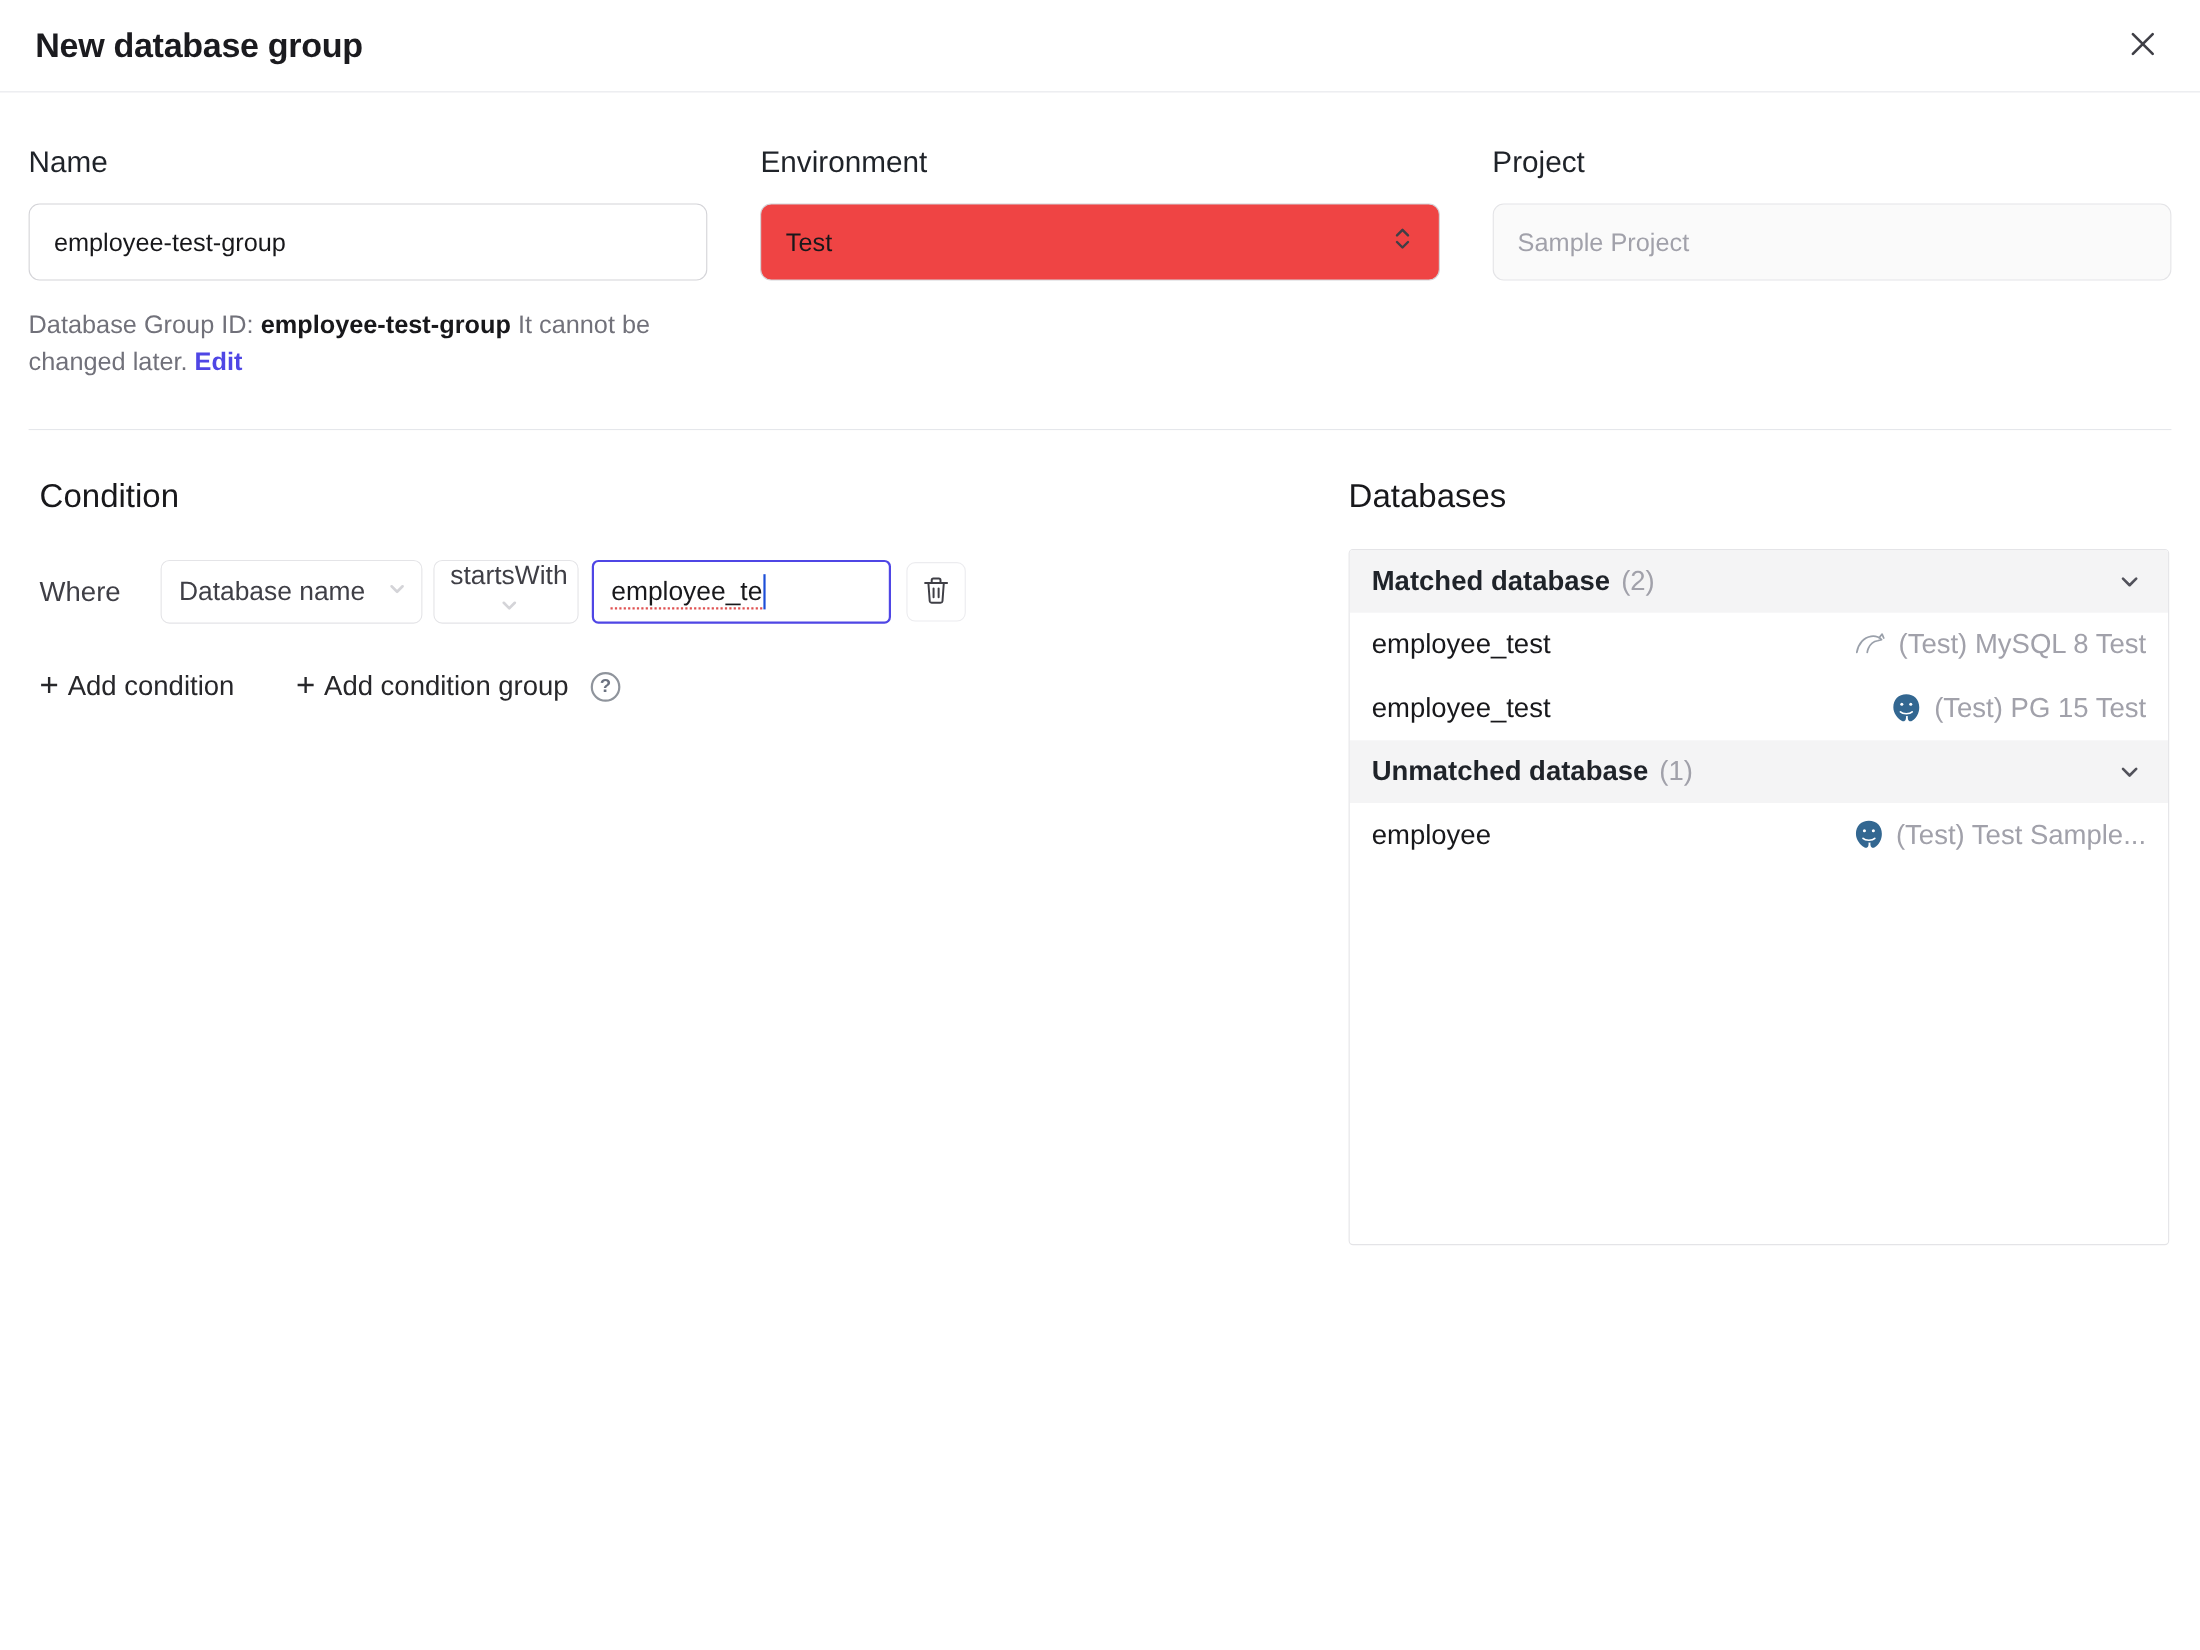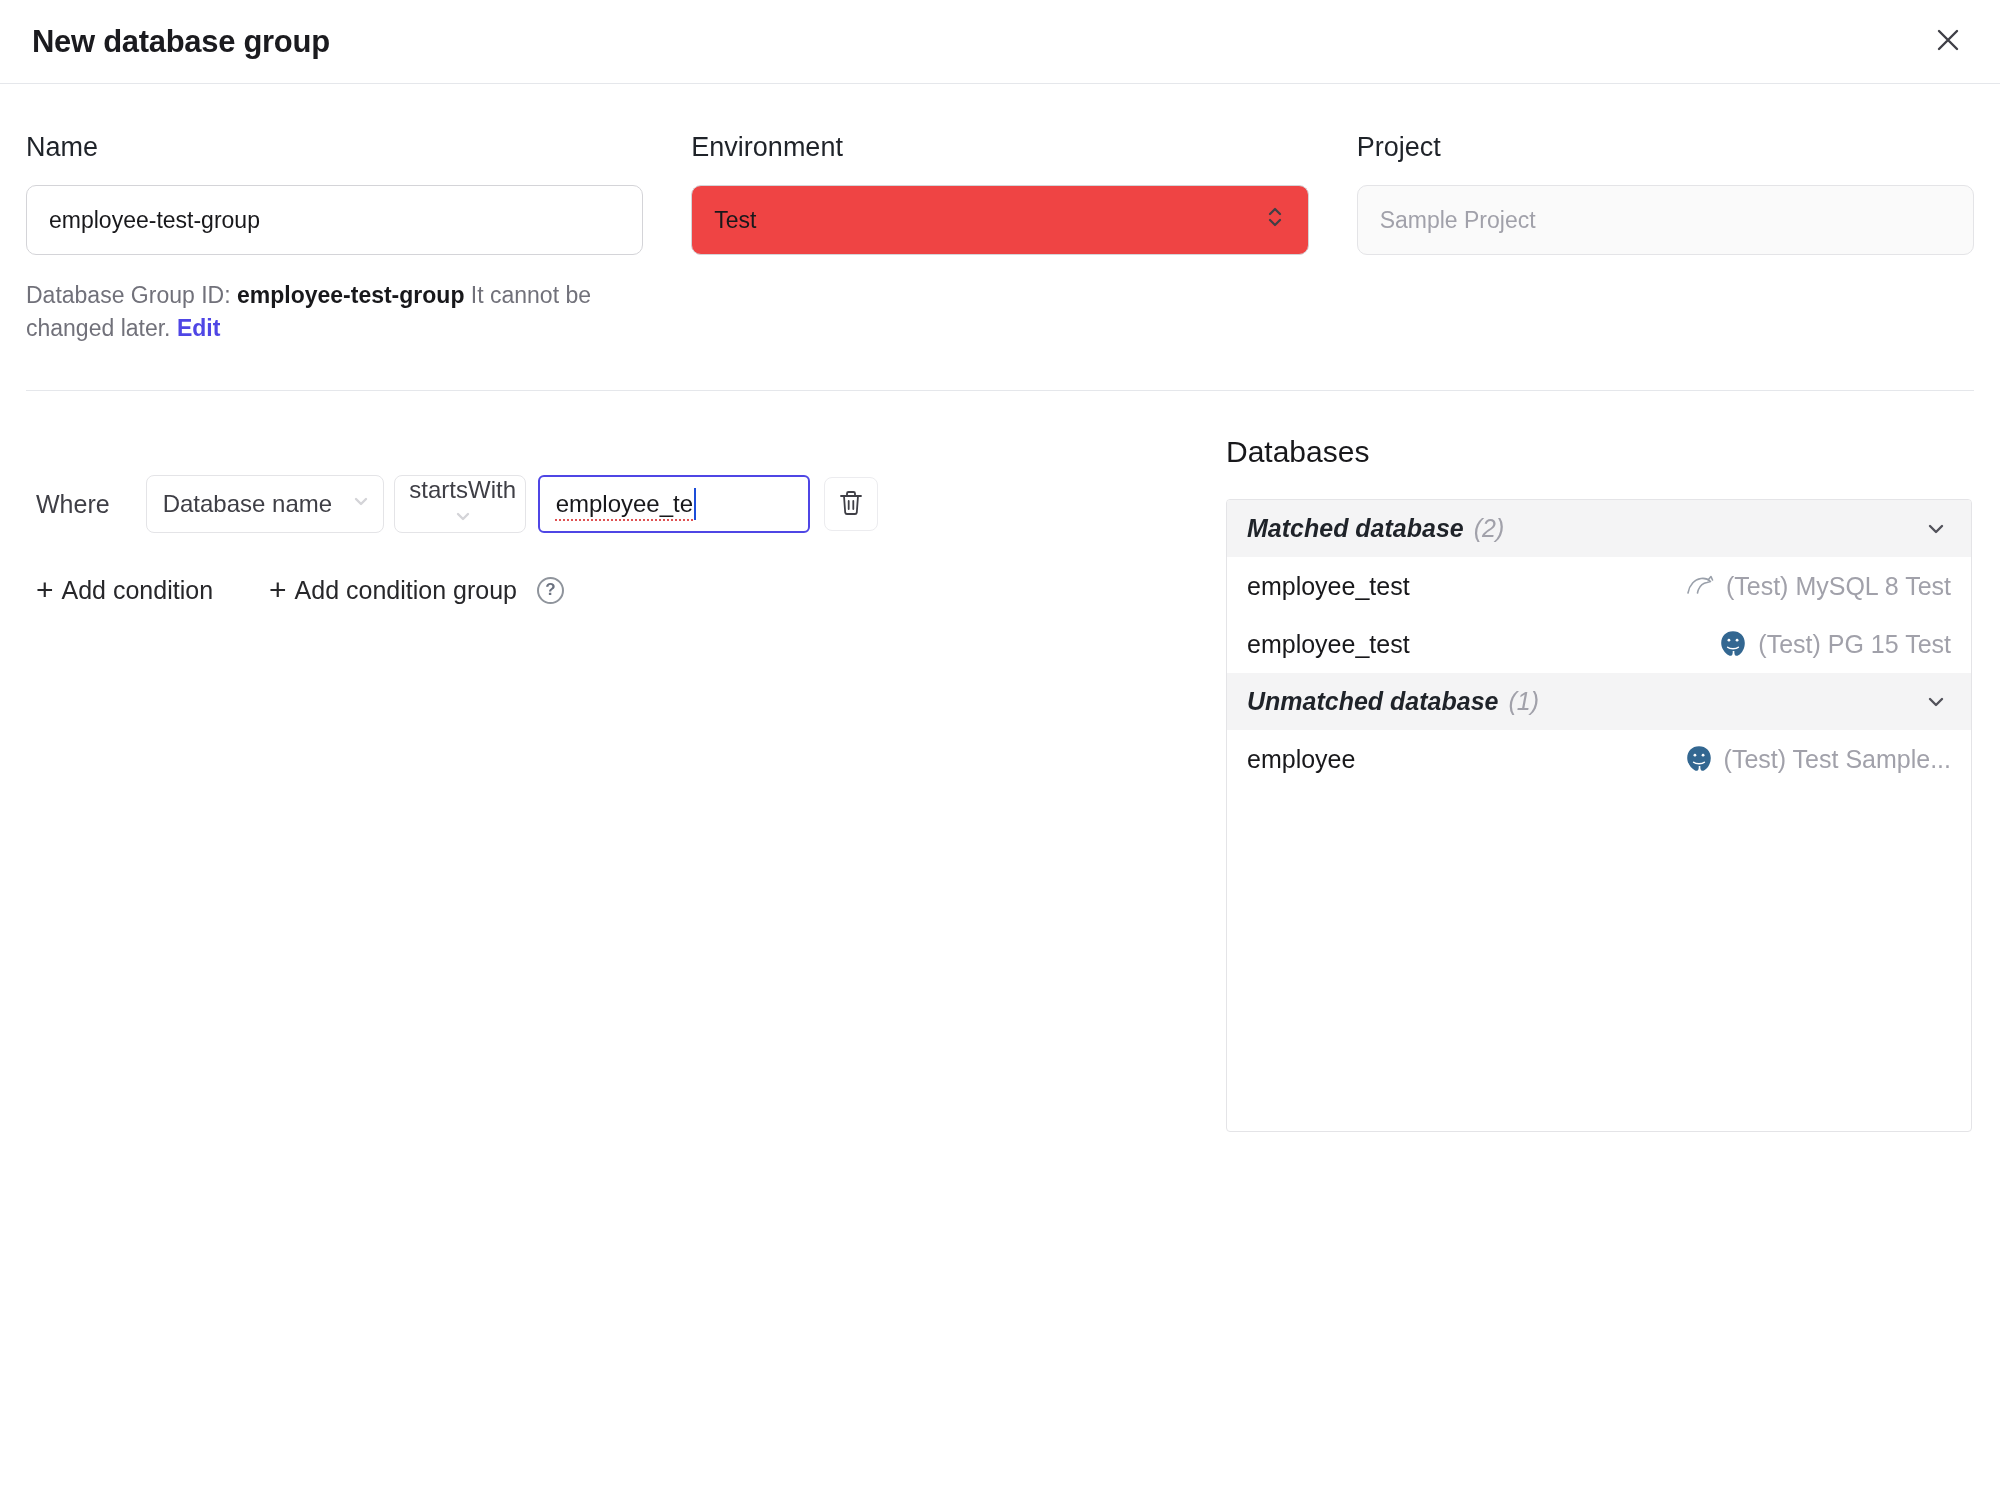--- a/index.html
+++ b/index.html
@@ -60,21 +60,21 @@
   .plus-glyph { font-size:30px; line-height:1; font-weight:400; color:#27272a; }
   .help-circle { width:27px; height:27px; border:2px solid #8f949c; border-radius:50%;
     color:#6b7280; font-size:17px; font-weight:700; display:flex; align-items:center;
     justify-content:center; margin-left:12px; cursor:pointer; }
 
   
   .db-heading { margin-bottom:30px; }
   .db-panel { border:1px solid #e4e4e7; border-radius:4px; height:633px; overflow:hidden;
     background:#fff; display:flex; flex-direction:column; }
   .db-section-header { background:#f4f4f5; height:57px; flex:none; display:flex;
-    align-items:center; padding:0 20px; cursor:pointer;font-style:italic; }
+    align-items:center; padding:0 20px; cursor:pointer; }
   .db-section-title { font-size:25px; font-weight:700; color:#1f2329; }
   .db-count { font-size:25px; color:#a1a1aa; margin-left:10px; }
   .db-chevron { margin-left:auto; display:flex; align-items:center; }
   .db-row { height:58px; flex:none; display:flex; align-items:center; padding:0 20px; }
   .db-name { font-size:25px; color:#18181b; }
   .db-meta { margin-left:auto; display:flex; align-items:center; gap:10px; font-size:25px;
     color:#a1a1aa; max-width:420px; }
   .db-meta .inst { white-space:nowrap; overflow:hidden; text-overflow:ellipsis; }
   .engine-icon { display:flex; align-items:center; }
 </style>
@@ -118,20 +118,21 @@
       <span>Sample Project</span>
     </div>
   </div>
 </div>
 
 <hr class="divider">
 
 <div class="main">
 
   <div class="left-col">
+    <h2 class="section-heading">Condition</h2>
 
     <div class="cond-row">
       <span class="where-label">Where</span>
 
       <div class="dropdown dd-field">
         <span>Database name</span>
         <span>
           <svg width="24" height="24" viewBox="0 0 24 24" fill="none">
               <path d="M7 10 L12 15 L17 10" stroke="#d4d4d8" stroke-width="2.4" stroke-linecap="round" stroke-linejoin="round"></path>
             </svg>

